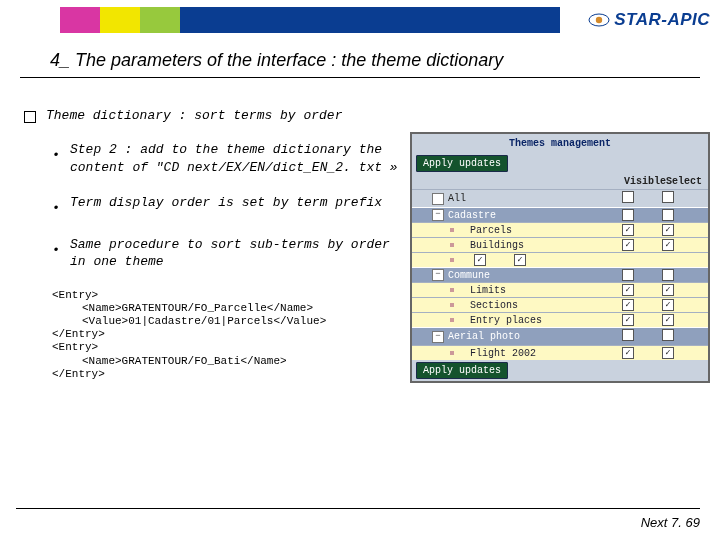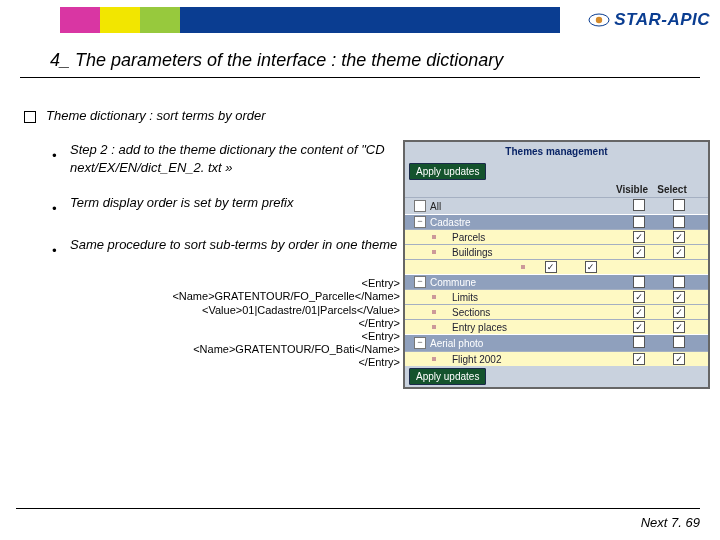--- a/index.html
+++ b/index.html
@@ -48,23 +48,24 @@
     font-size: 18px;
     font-style: italic;
     font-weight: normal;
   }
   .hr {
     border-bottom: 1px solid #000;
     margin: 6px 20px 0 20px;
   }
   .content {
     display: flex;
-    gap: 3px;
+    gap: 10px;
     margin-top: 30px;
     padding: 0 10px 0 20px;
+    font-family: Liberation Mono, monospace;
   }
   .leftcol {
     width: 380px;
     font-style: italic;
   }
   .leftcol .main-bullet {
     display: flex;
     margin-bottom: 18px;
   }
   .main-bullet .box {
@@ -82,26 +83,25 @@
   .sub-list .dot {
     width: 6px;
     margin: 6px 12px 0 0;
     flex: none;
   }
   .code {
     font-style: normal;
     font-size: 11px;
     line-height: 1.2;
     margin-left: 32px;
-    text-align: right;
   }
   .code .ind { margin-left: 30px; }
   .rightcol {
     flex: 1;
-    margin-top: 32px;
+    margin-top: 24px;
   }
   .panel {
     border: 2px solid #666;
     background: #c9d2de;
     font-size: 10px;
     color: #222;
   }
   .panel-header {
     text-align: center;
     font-weight: bold;
@@ -114,30 +114,29 @@
     color: #fff;
     font-size: 10px;
     padding: 2px 6px;
     border: 1px solid #1a2a4a;
     border-radius: 1px;
   }
   .btnrow { padding: 2px 4px; background:#c9d2de; }
   .cols-header {
     display: flex;
     justify-content: flex-end;
-    padding: 2px 16px;
+    padding: 2px 4px;
     font-weight: bold;
   }
   .cols-header span { width: 40px; text-align: center; }
   .row {
     display: flex;
     align-items: center;
-    padding: 1px 9px;
+    padding: 1px 20px;
     border-top: 1px solid #a5b0c2;
-    justify-content: center;
   }
   .row.group {
     background: #8fa0bd;
     color: #fff;
     border-top: 1px solid #fff;
   }
   .row .expander {
     width: 10px; height: 10px;
     border: 1px solid #777;
     background: #fff;

